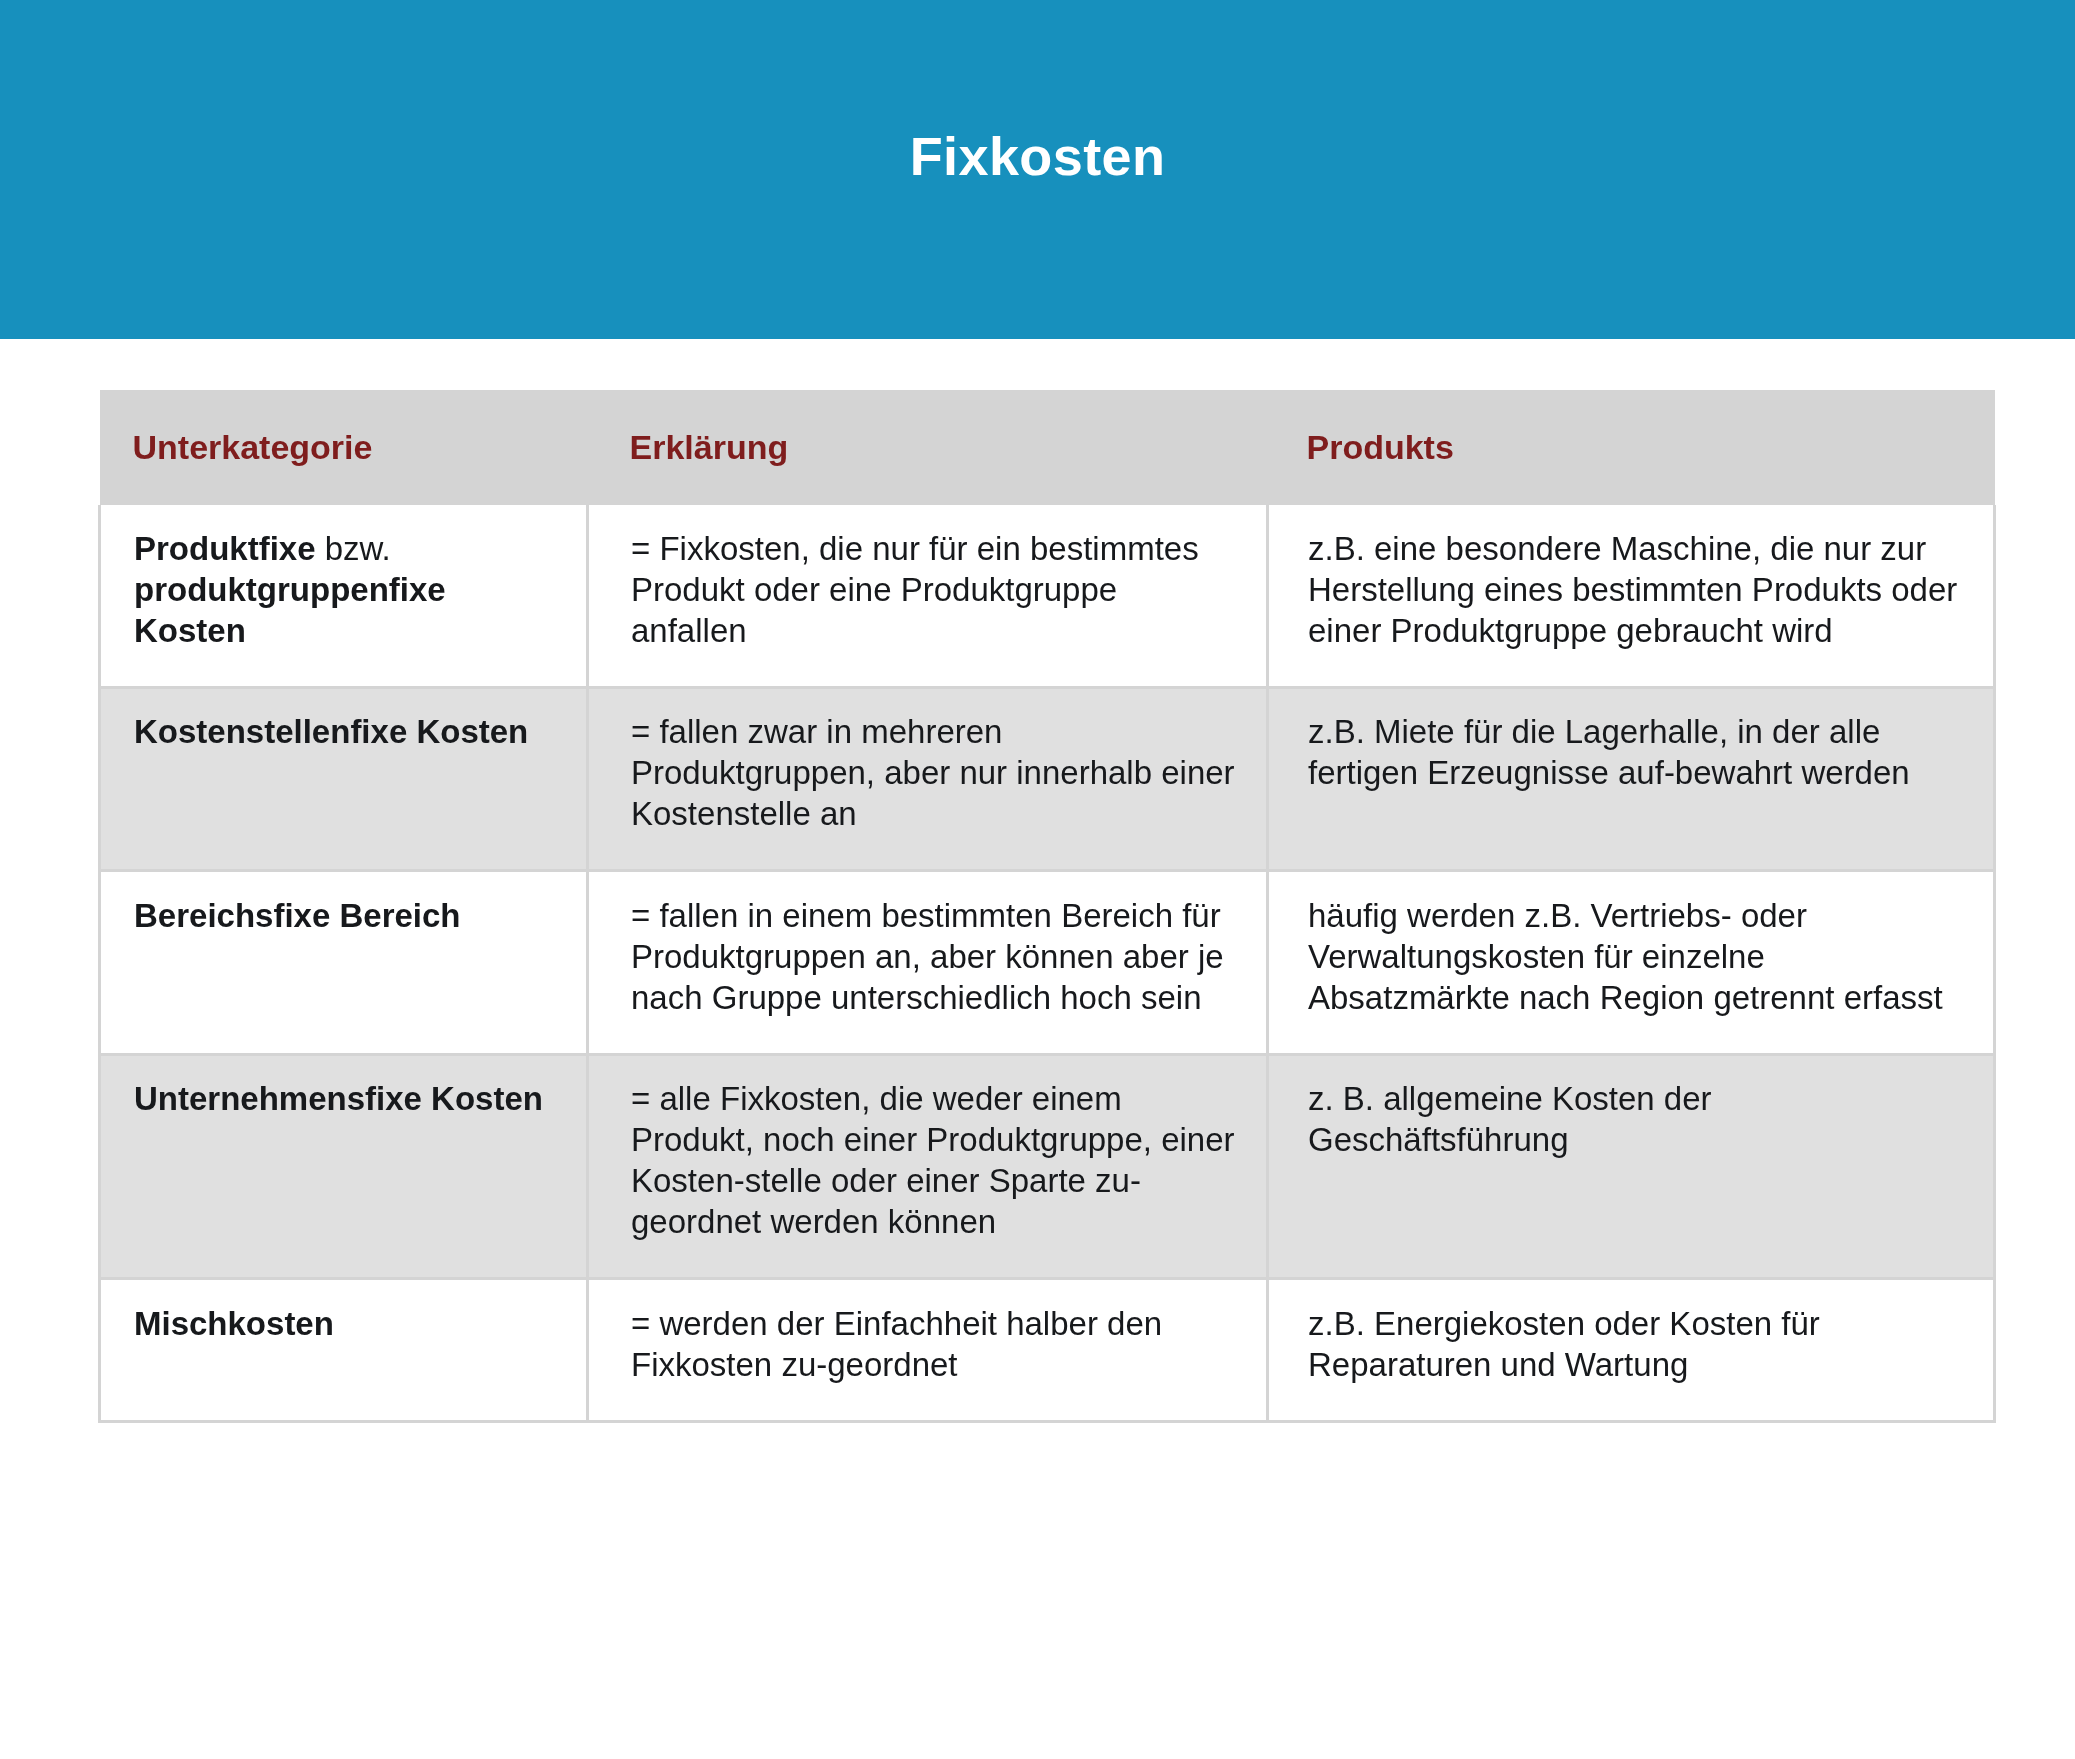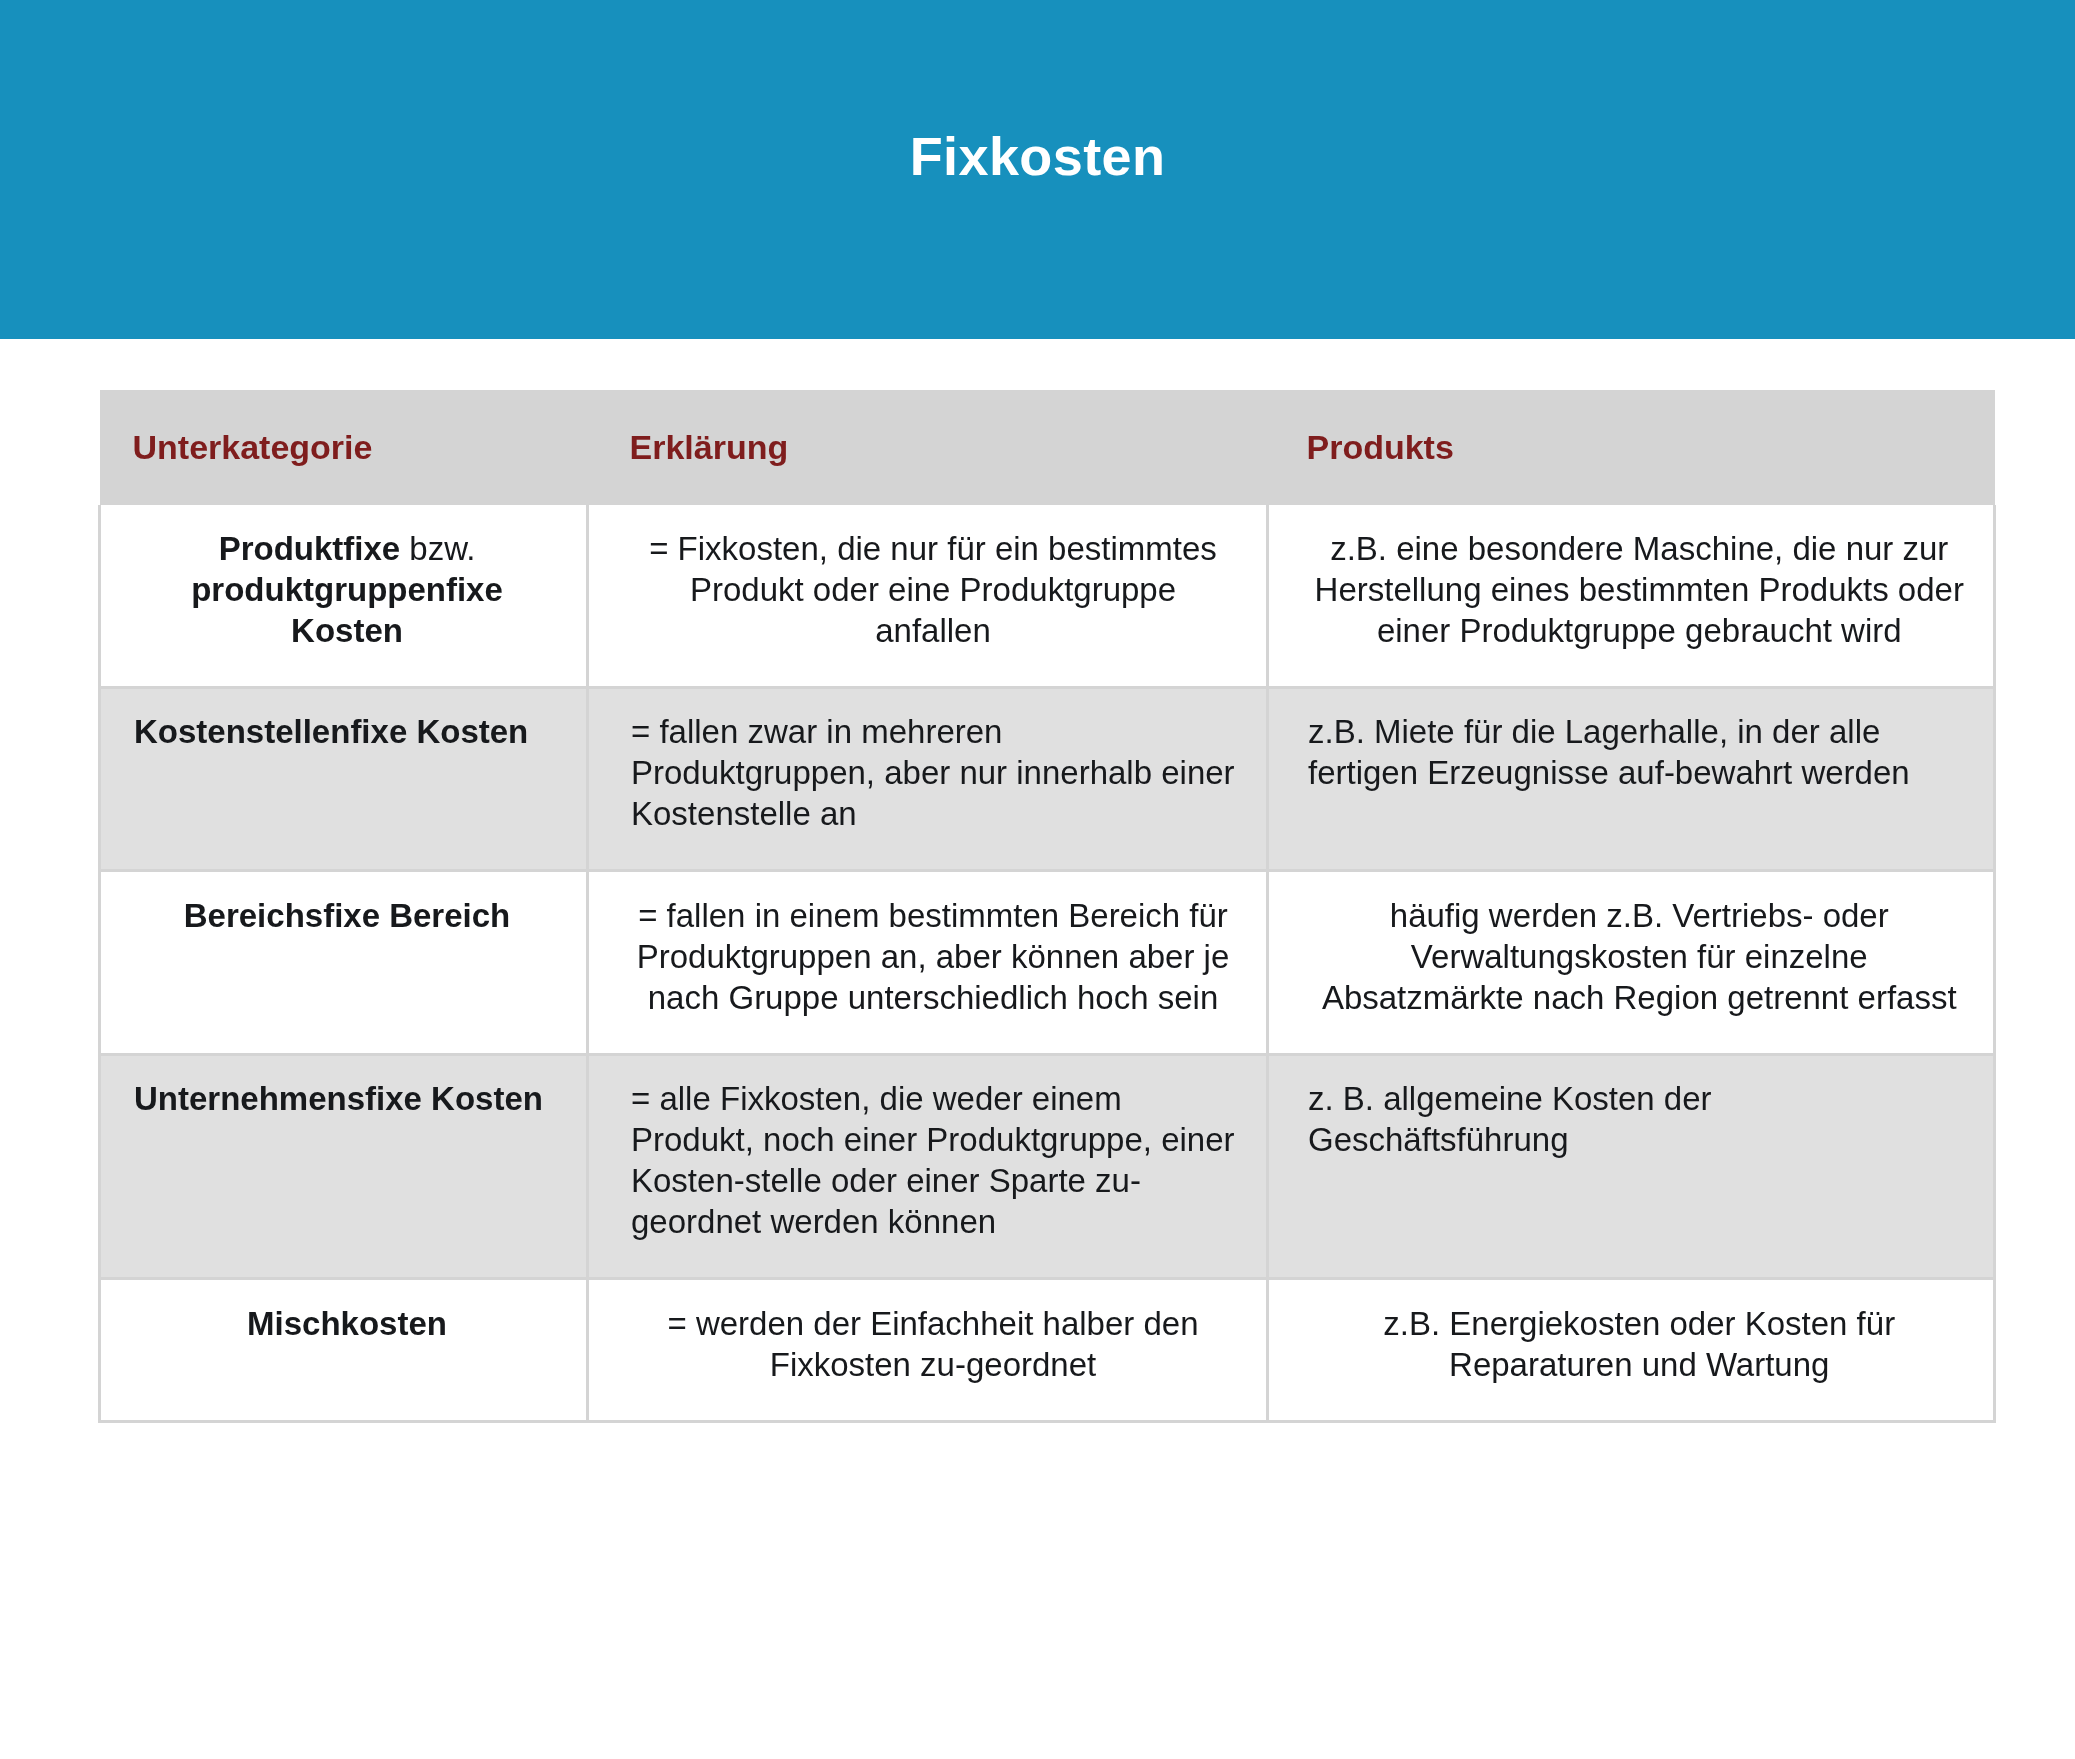--- a/index.html
+++ b/index.html
@@ -81,21 +81,21 @@
     color: #17191c;
     border-left: 3.5px solid #d4d4d4;
     border-bottom: 3.5px solid #d4d4d4;
     padding: 22.5px 26px 35px 33px;
     word-break: normal;
   }
   table.costs tbody td.td-expl { padding-left: 42px; padding-right: 31px; }
   table.costs tbody td.td-exmp { padding-left: 39px; padding-right: 22.5px; border-right: 3.5px solid #d4d4d4; }
 
   table.costs tbody tr.alt td { background: #e0e0e0; }
-  table.costs tbody tr.plain td { background: #ffffff; text-align: center; }
+  table.costs tbody tr.plain td { background: #ffffff; }
 
   table.costs td.td-sub {
     font-weight: bold;
   }
   table.costs td.td-sub .reg { font-weight: normal; }
 
   
   .logo {
     position: absolute;
     left: 1708px;

